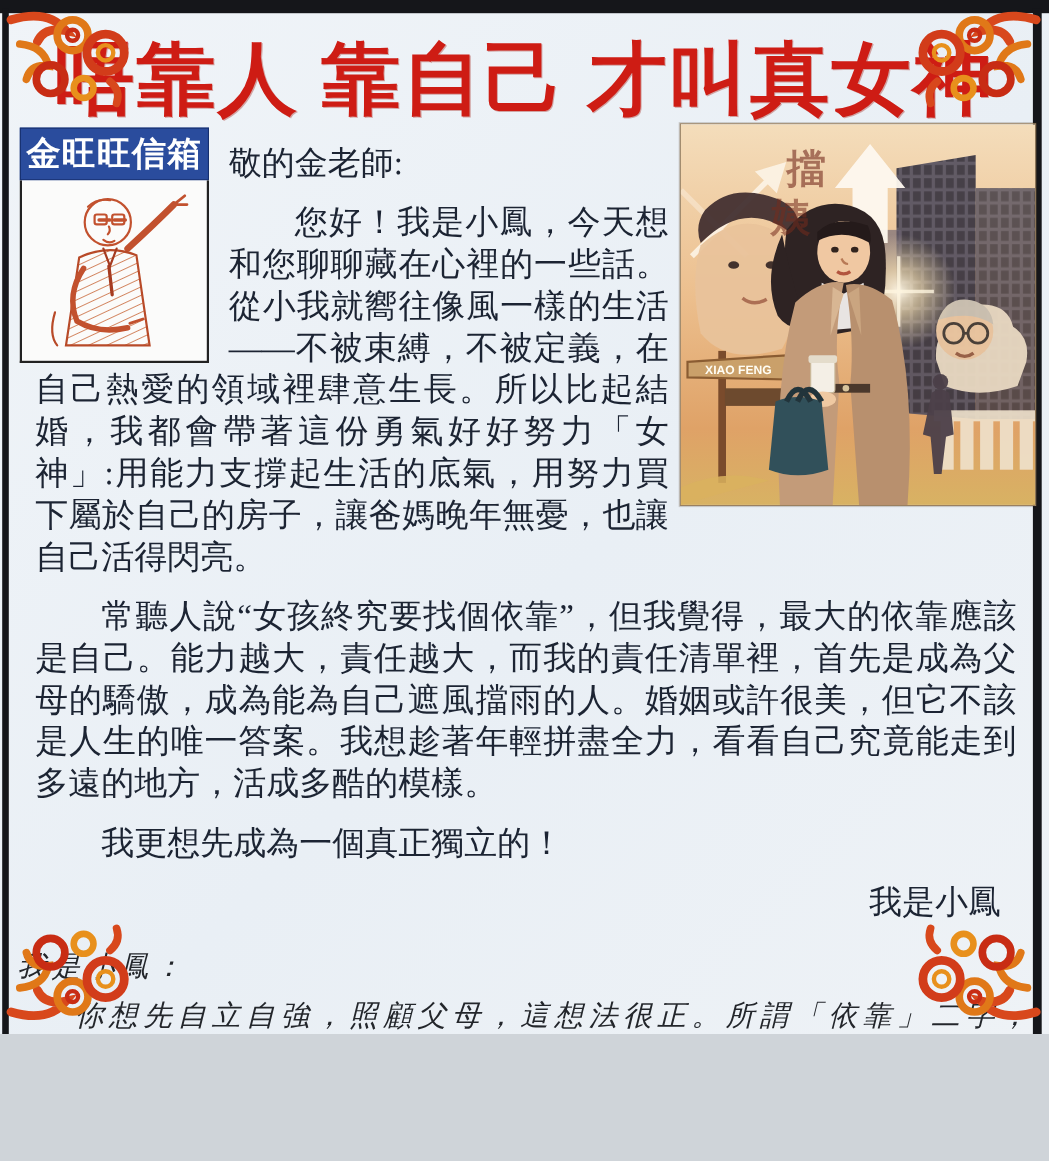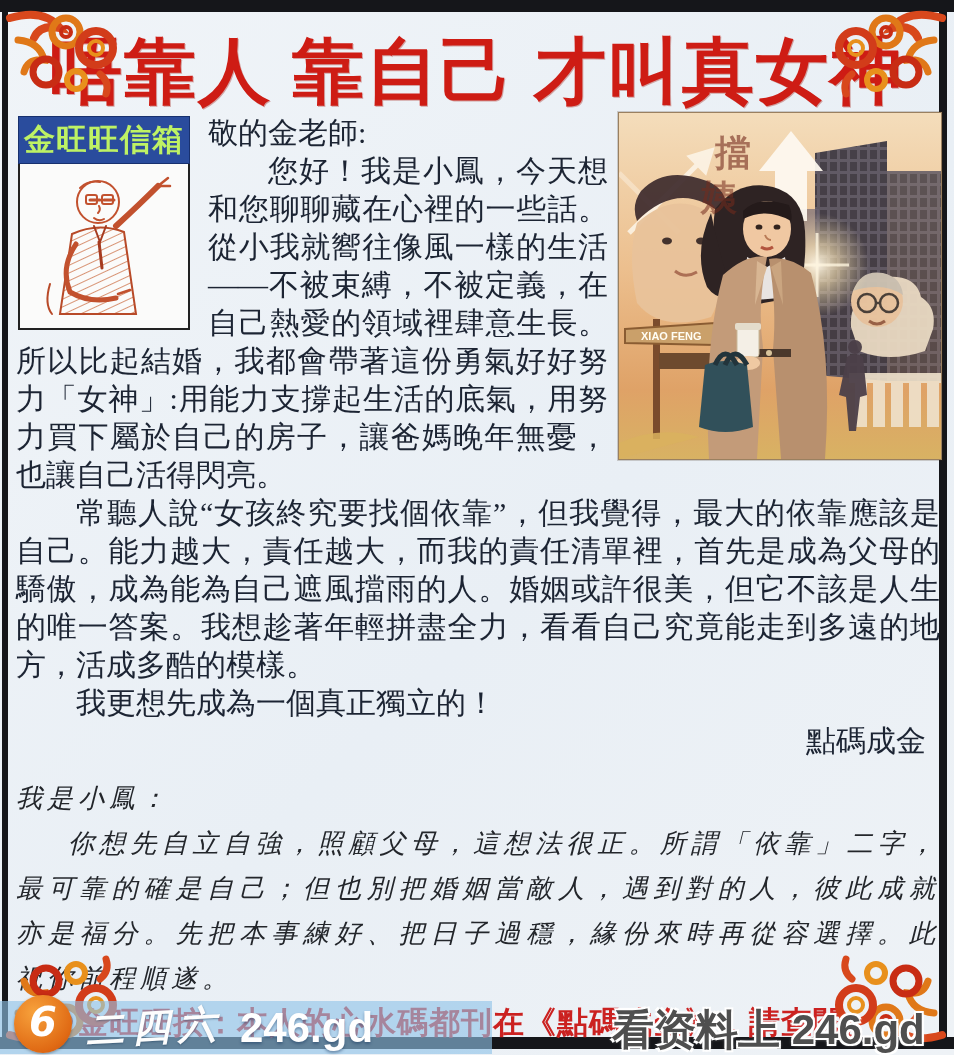--- a/index.html
+++ b/index.html
@@ -1,17 +1,17 @@
 <!DOCTYPE html>
 <html><head>
 <meta charset="utf-8">
 <style>
   html,body{margin:0;padding:0;background:#cfd4d9;}
   .page{
-    position:relative;width:954px;height:1055px;margin:0 auto;
+    position:relative;width:954px;height:940px;margin:0 auto;
     background:linear-gradient(135deg,#f0f4f8 0%,#e9eff5 55%,#eef2f6 100%);
     overflow:hidden;
     font-family:"Liberation Serif","DejaVu Serif",serif;
     text-decoration:underline;
   }
   
   .bar{position:absolute;background:#15161a;z-index:2;}
   .bar.top{left:0;top:8;width:954px;height:12px;}
   .bar.bottom{left:0;top:1037px;width:954px;height:12px;}
   .bar.left{left:2px;top:8px;width:6px;height:1041px;}
@@ -26,27 +26,27 @@
   .title{
     position:absolute;left:0;top:24px;width:954px;text-align:center;
     font-size:72px;font-weight:700;color:#ce1c14;letter-spacing:2px;
     text-shadow:1px 1px 0 rgba(160,20,10,.35);z-index:3;white-space:nowrap;
   }
   
   .content{position:absolute;left:16px;top:114px;width:924px;z-index:3;
     font-size:30px;line-height:38px;color:#1c2433;text-align:justify;}
   .spacer-left{float:left;width:192px;height:218px;}
   .spacer-right{float:right;width:332px;height:350px;}
-  .content p{margin:0;text-indent:2em;}
+  .content p{margin:16px;text-indent:2em;}
   .content p.salutation{text-indent:0;}
   .sig-right{text-align:right;text-indent:0 !important;padding-right:14px;}
   
   .mailbox{position:absolute;left:18px;top:116px;width:172px;z-index:4;}
   .mailbox-header{
-    background:#2a4c9d;border:1px solid #17306e;color:#bef264;
+    background:#2a4c9d;border:1px solid #17306e;color:#ffffff;
     font-family:"Liberation Sans","DejaVu Sans",sans-serif;font-weight:700;
     font-size:31px;text-align:center;line-height:46px;height:46px;letter-spacing:1px;
   }
   .mailbox-art{background:#fbfbfa;border:2px solid #222;border-top:none;height:164px;}
   
   .illus{position:absolute;left:618px;top:112px;width:322px;height:346px;z-index:4;
     border:1px solid #9a8060;box-shadow:0 0 0 1px rgba(60,40,20,.2);}
   
   .reply{clear:both;margin-top:16px;font-style:italic;color:#23262b;
     font-size:26px;line-height:45px;letter-spacing:5px;}
@@ -305,21 +305,21 @@
     </svg>
   </div>
 
   <div class="content">
     <div class="spacer-left"></div>
     <div class="spacer-right"></div>
     <p class="salutation">敬的金老師:</p>
     <p>您好！我是小鳳，今天想和您聊聊藏在心裡的一些話。從小我就嚮往像風一樣的生活——不被束縛，不被定義，在自己熱愛的領域裡肆意生長。所以比起結婚，我都會帶著這份勇氣好好努力「女神」:用能力支撐起生活的底氣，用努力買下屬於自己的房子，讓爸媽晚年無憂，也讓自己活得閃亮。</p>
     <p>常聽人說“女孩終究要找個依靠”，但我覺得，最大的依靠應該是自己。能力越大，責任越大，而我的責任清單裡，首先是成為父母的驕傲，成為能為自己遮風擋雨的人。婚姻或許很美，但它不該是人生的唯一答案。我想趁著年輕拼盡全力，看看自己究竟能走到多遠的地方，活成多酷的模樣。</p>
     <p>我更想先成為一個真正獨立的！</p>
-    <p class="sig-right">點碼成金</p>
+    <p class="sig-right">我是小鳳</p>
 
     <div class="reply">
       <p class="salut">我是小鳳：</p>
       <p class="body">你想先自立自強，照顧父母，這想法很正。所謂「依靠」二字，最可靠的確是自己；但也別把婚姻當敵人，遇到對的人，彼此成就亦是福分。先把本事練好、把日子過穩，緣份來時再從容選擇。此祝你前程順遂。</p>
 
     </div>
   </div>
 
   <div class="red-note">金旺旺按：本人的心水碼都刊在《點碼成金》，請查閱。</div>
 

